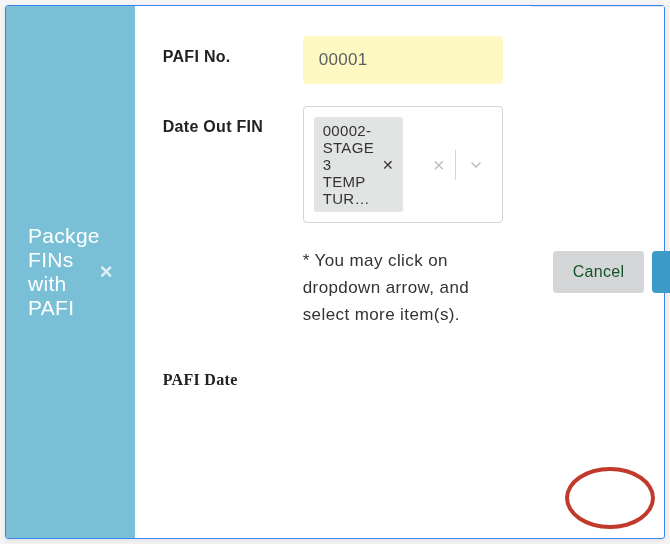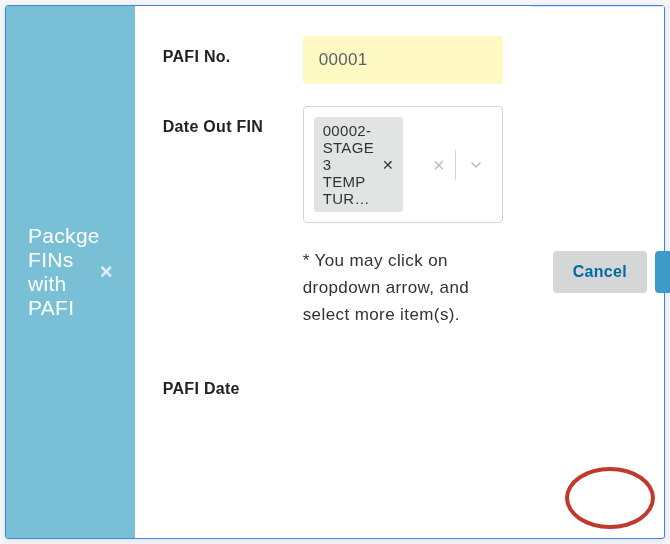--- a/index.html
+++ b/index.html
@@ -155,22 +155,21 @@
       border: none;
       border-radius: 4px;
       padding: 12px 20px;
       font-size: 16px;
       cursor: pointer;
       font-family: inherit;
       letter-spacing: 0.3px;
     }
     .btn-cancel {
       background: #d4d6d7;
-      color: #0369a1;
-      font-weight: bold;
+      color: #14532d;
     }
     .btn-save {
       background: #3c9bc7;
       color: #fff;
     }
     .highlight-ring {
       position: absolute;
       border: 4px solid #c0392b;
       border-radius: 50%;
       width: 90px;
@@ -215,21 +214,21 @@
               <svg viewBox="0 0 24 24" fill="none" stroke="currentColor" stroke-width="2.5" stroke-linecap="round" stroke-linejoin="round">
                   <polyline points="6 9 12 15 18 9"></polyline>
                 </svg>
             </span>
           </div>
         </div>
         <div class="helper-text">* You may click on dropdown arrow, and select more item(s).</div>
       </div>
     </div>
 
-    <div class="form-row" style="margin-top:39px;">
+    <div class="form-row" style="margin-top:30px;font-family:Liberation Serif, serif;">
       <div class="form-label">PAFI Date</div>
     </div>
 
   </div>
 
   <div class="modal-footer">
     <button class="btn btn-cancel">Cancel</button>
     <button class="btn btn-save">Close</button>
   </div>
 

